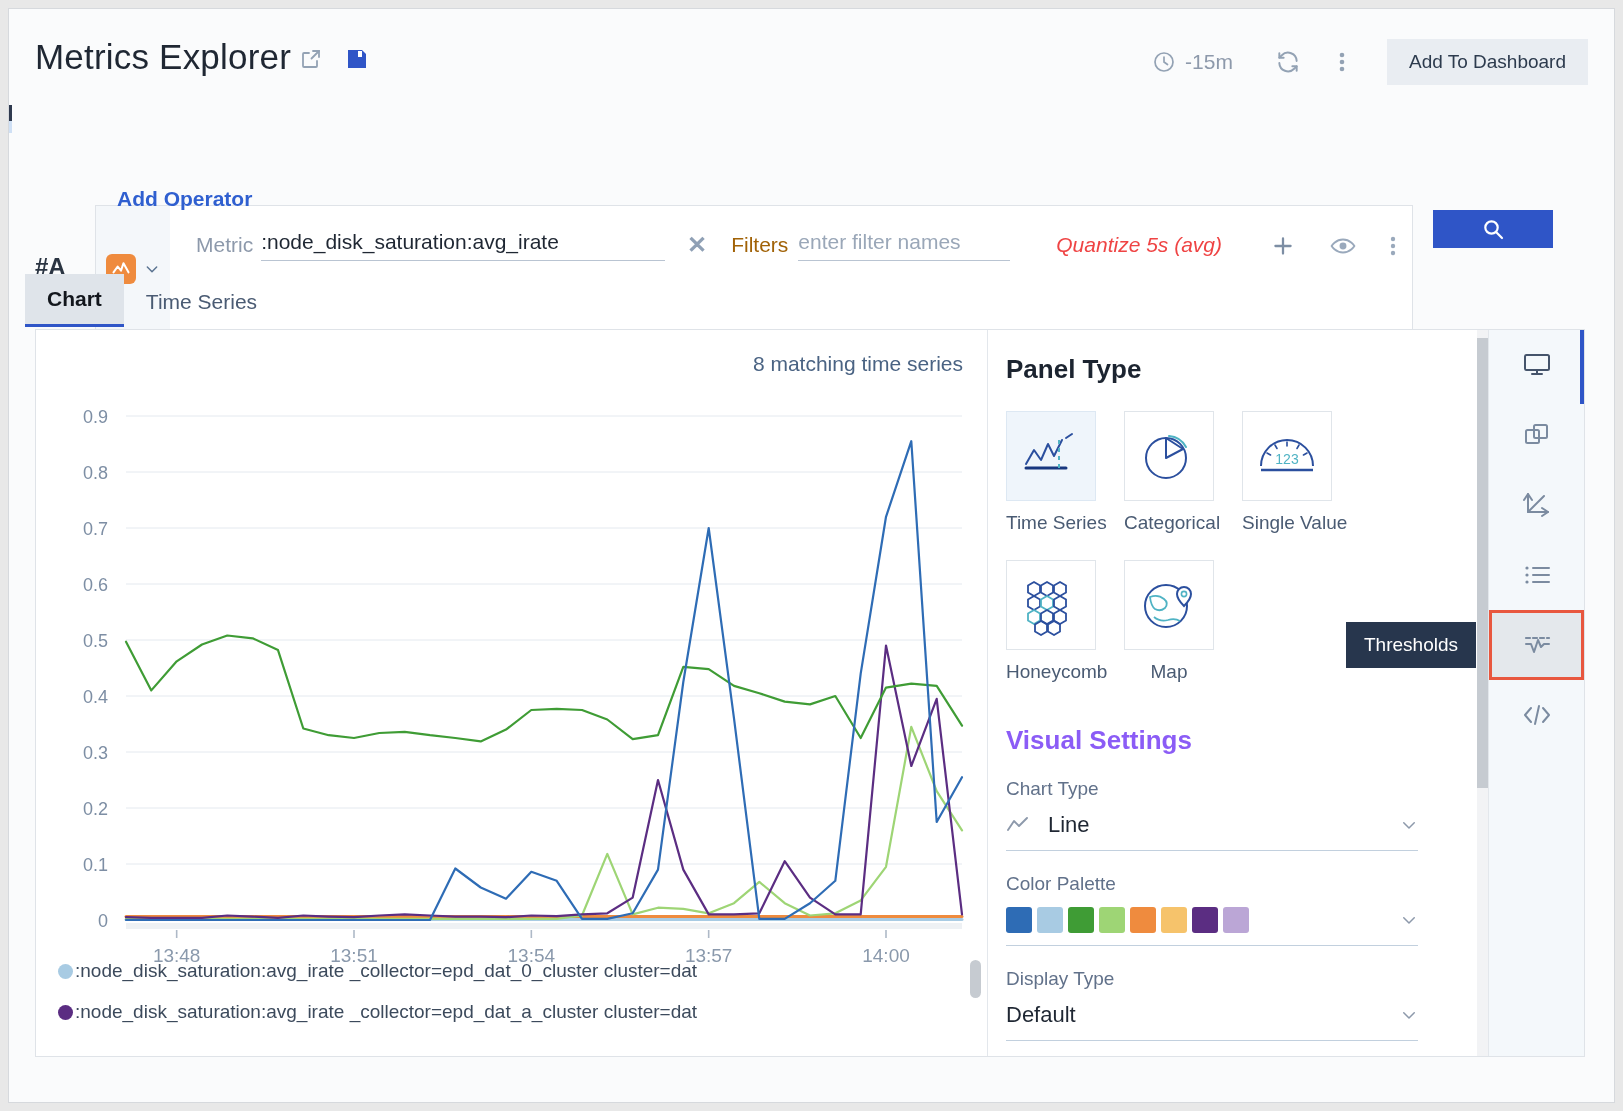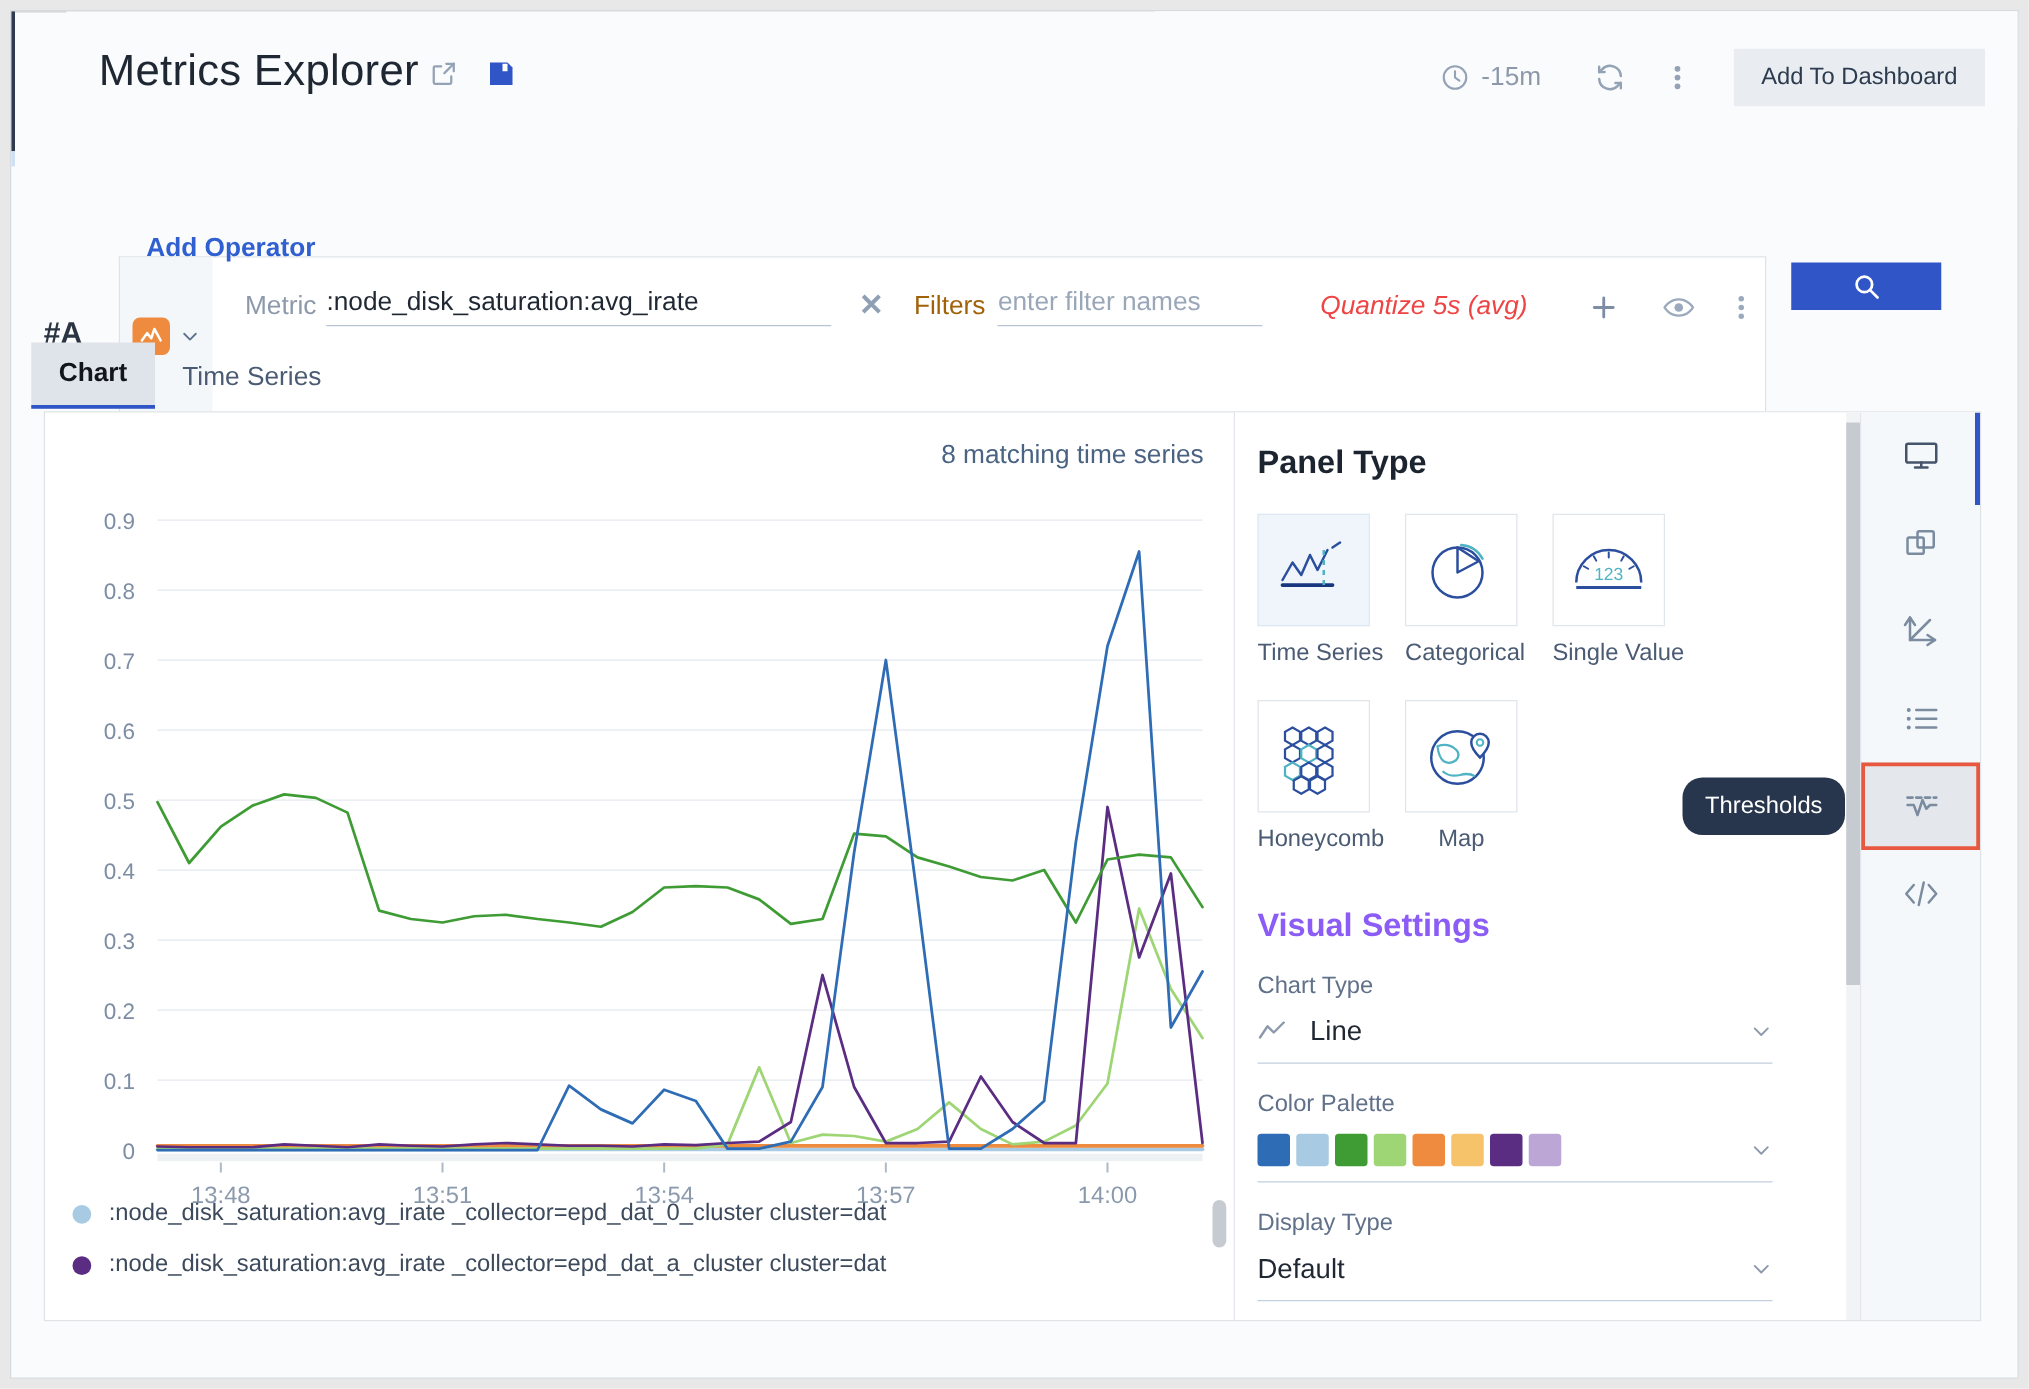--- a/index.html
+++ b/index.html
@@ -14,21 +14,21 @@
   .app-window{
     position:absolute; left:8px; top:8px; width:1607px; height:1095px;
     background:#fafbfc; border:1px solid #d6d9dd;
     overflow:hidden;
   }
   .top-strip{position:absolute;left:0;top:-8px;width:915px;height:9px;background:#d0d0d0;}
   .left-accent{position:absolute;left:0;top:0;width:3px;height:112px;background:#2f3a4f;}
   .left-accent2{position:absolute;left:0;top:112px;width:3px;height:12px;background:#cfe0f5;}
 
   
-  .header{position:relative;height:96px;background:#fafbfc;margin-left:44px;}
+  .header{position:relative;height:96px;background:#fafbfc;}
   .title{
     position:absolute; left:26px; top:28px;
     font-size:35px; font-weight:400; color:#1f2733; letter-spacing:.2px;
   }
   .title-icons{position:absolute; left:290px; top:38px; display:flex; gap:22px; align-items:center;}
   .hdr-right{position:absolute; right:26px; top:30px; display:flex; align-items:center; gap:16px;}
   .time-range{display:flex;align-items:center;gap:9px;color:#8d99ab;font-size:21px;margin-right:26px;}
   .icon-btn{display:flex;align-items:center;justify-content:center;cursor:pointer;}
   .refresh-btn{margin-right:22px;}
   .kebab{margin-right:26px;}
@@ -90,21 +90,21 @@
   .content{
     position:absolute;left:26px;top:320px;width:1550px;height:728px;
     background:#fff;border:1px solid #dfe3e8;display:flex;
   }
   .chart-pane{width:952px;position:relative;border-right:1px solid #e3e7ec;}
   .matching{
     position:absolute;right:24px;top:22px;font-size:21px;color:#4a6383;
   }
   .chart-svg{position:absolute;left:0;top:50px;}
   .legend{position:absolute;left:22px;top:630px;width:910px;}
-  .legend-item{display:flex;align-items:center;gap:14px;margin-bottom:19px;}
+  .legend-item{display:flex;align-items:center;gap:2px;margin-bottom:19px;}
   .legend-dot{width:15px;height:15px;border-radius:50%;flex:0 0 auto;}
   .legend-text{font-size:19px;color:#3c4a5c;white-space:nowrap;}
   .chart-scroll{
     position:absolute;right:6px;bottom:58px;width:11px;height:38px;
     background:#c6cbd1;border-radius:6px;
   }
 
   
   .settings-pane{
     flex:1;position:relative;overflow:hidden;background:#fff;
@@ -139,21 +139,21 @@
     position:absolute;right:0;top:0;width:96px;height:728px;background:#f4f8fb;
     border-left:1px solid #e3e7ec;
   }
   .rail-top-accent{position:absolute;right:0;top:0;width:4px;height:74px;background:#2f55c7;}
   .rail-item{
     height:70px;display:flex;align-items:center;justify-content:center;cursor:pointer;
   }
   .rail-item.sel{background:#e4e8ec;border:3px solid #e8573f;}
   .tooltip{
     position:absolute;right:108px;top:292px;background:#27364d;color:#fff;
-    font-size:19px;padding:12px 18px;white-space:nowrap;border-radius:16px;
+    font-size:19px;padding:12px 18px;white-space:nowrap;
   }
   svg{display:block;}
 </style>
 </head>
 <body>
 
 <div class="app-window">
   <div class="top-strip"></div>
   <div class="left-accent"></div>
   <div class="left-accent2"></div>

